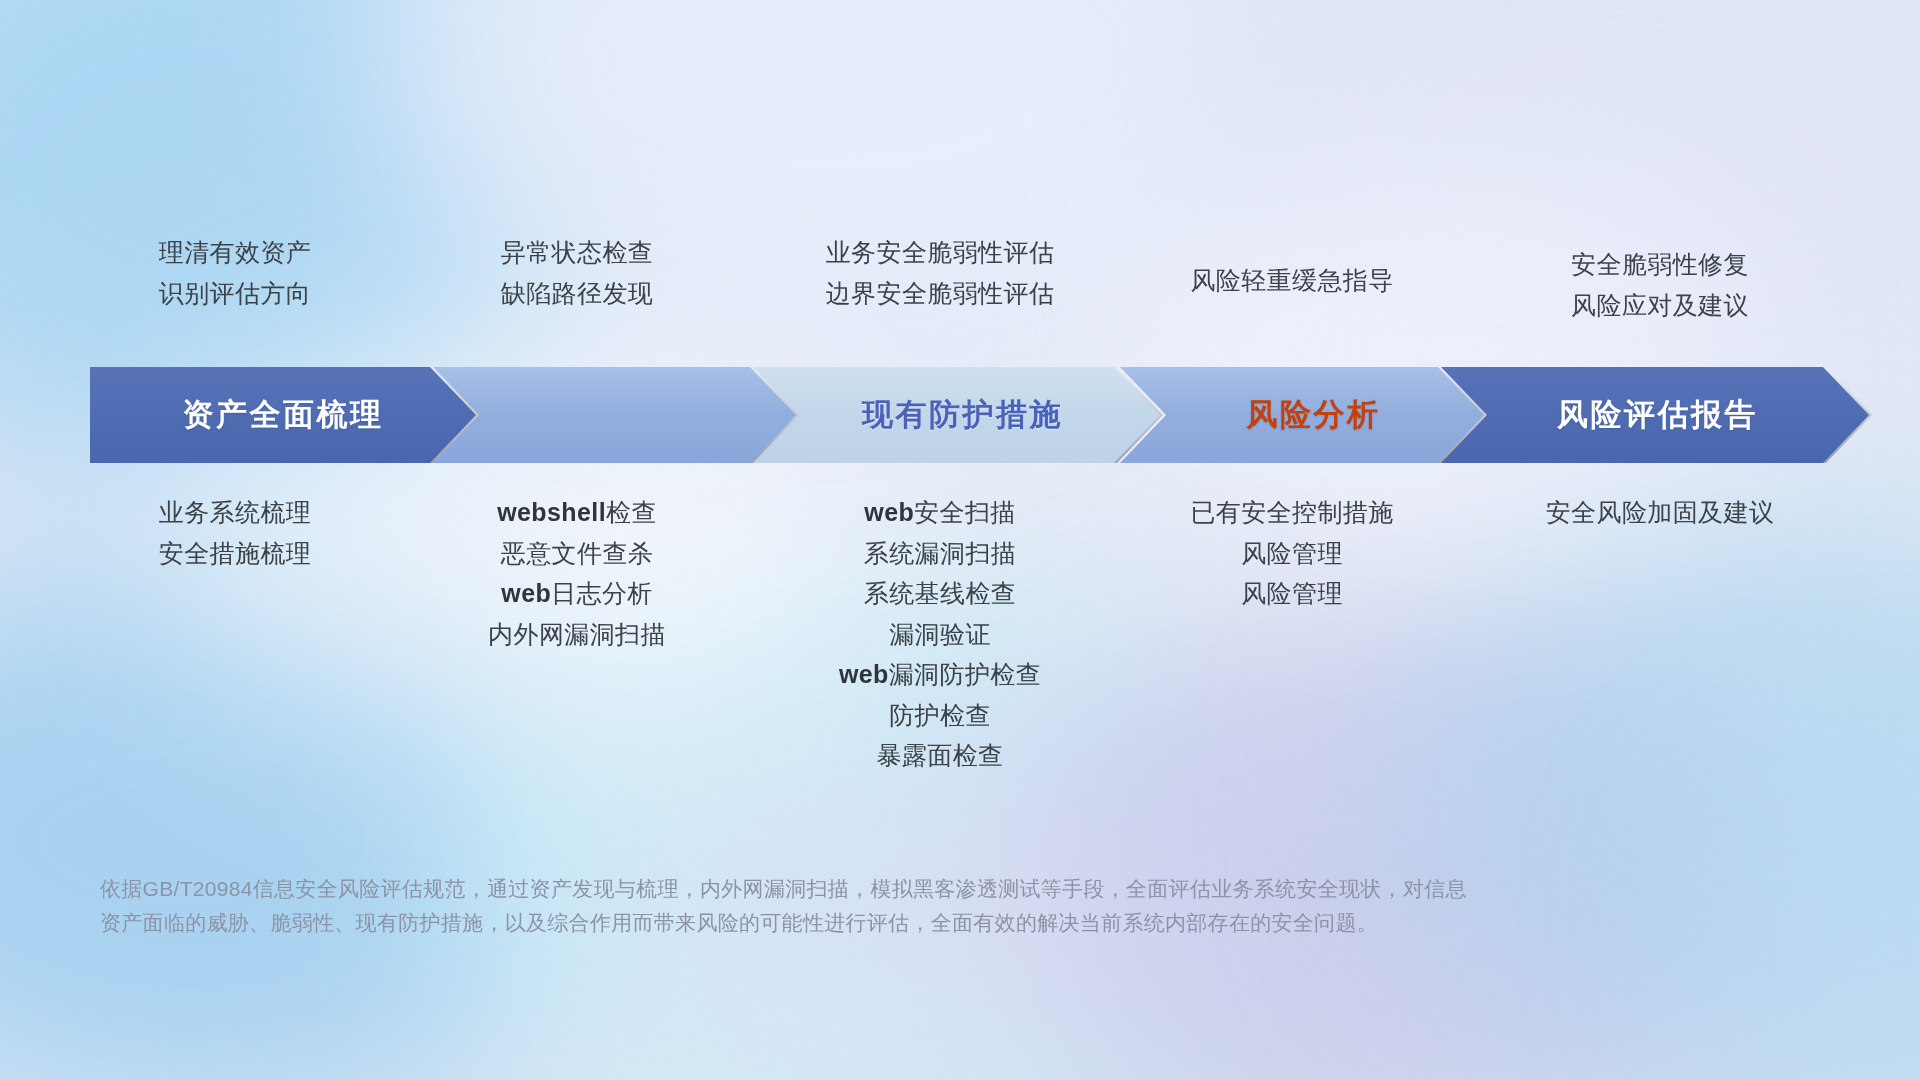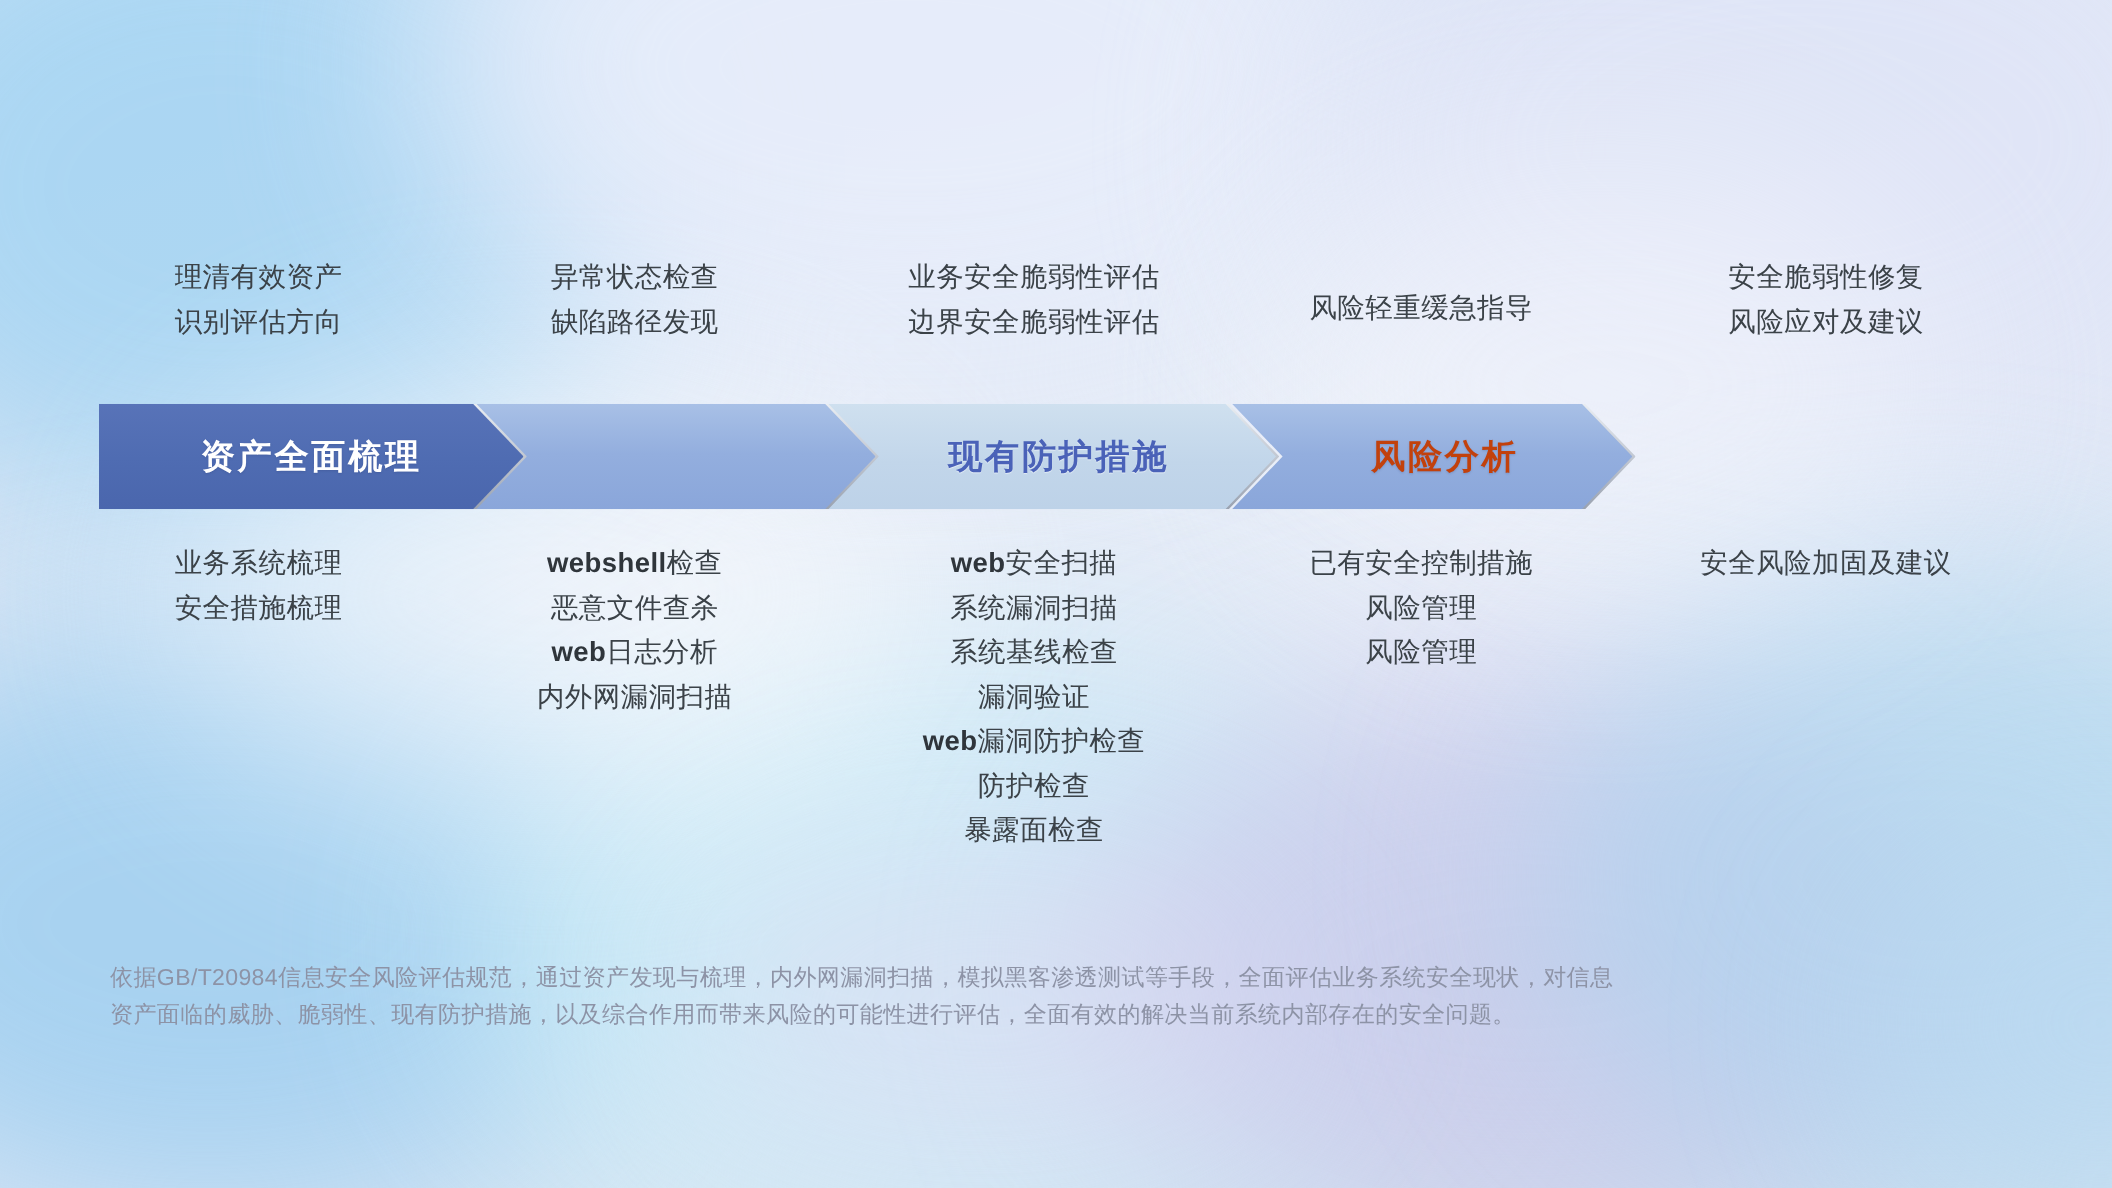--- a/index.html
+++ b/index.html
@@ -166,21 +166,21 @@
         <div class="item">异常状态检查</div>
         <div class="item">缺陷路径发现</div>
       </div>
       <div class="top-col" style="position: absolute; left: 690px; width: 500px; top: 0px;">
         <div class="item">业务安全脆弱性评估</div>
         <div class="item">边界安全脆弱性评估</div>
       </div>
       <div class="top-col" style="position: absolute; left: 1042px; width: 500px; top: 28px;">
         <div class="item">风险轻重缓急指导</div>
       </div>
-      <div class="top-col" style="position: absolute; left: 1410px; width: 500px; top: 0px;">
+      <div class="top-col" style="position: absolute; left: 1410px; width: 500px; top: 12px;">
         <div class="item">安全脆弱性修复</div>
         <div class="item">风险应对及建议</div>
       </div>
     </div>
   <div class="banner" id="banner">
       <div class="chev" style="left: 0px; width: 386px; z-index: 10;">
         <div class="plate" style="clip-path: polygon(0px 0px, 340px 0px, 386px 50%, 340px 100%, 0px 100%); background: linear-gradient(rgb(233, 237, 242) 0%, rgb(194, 200, 210) 50%, rgb(154, 162, 176) 100%); transform: translate(3px, 0px);"></div>
         <div class="face" style="clip-path: polygon(0px 0px, 340px 0px, 386px 50%, 340px 100%, 0px 100%); background: linear-gradient(rgb(88, 115, 184) 0%, rgb(79, 108, 178) 52%, rgb(74, 102, 173) 100%);"></div>
         <div class="cap" style="color: rgb(255, 255, 255); margin-left: 0px;">资产全面梳理</div>
       </div>
@@ -190,20 +190,25 @@
       </div>
       <div class="chev" style="left: 652px; width: 418px; z-index: 8;">
         <div class="plate" style="clip-path: polygon(0px 0px, 372px 0px, 418px 50%, 372px 100%, 0px 100%, 46px 50%); background: linear-gradient(rgb(233, 237, 242) 0%, rgb(194, 200, 210) 50%, rgb(154, 162, 176) 100%); transform: translate(3px, 0px);"></div>
         <div class="face" style="clip-path: polygon(0px 0px, 372px 0px, 418px 50%, 372px 100%, 0px 100%, 46px 50%); background: linear-gradient(rgb(207, 224, 239) 0%, rgb(194, 214, 234) 55%, rgb(189, 210, 232) 100%);"></div>
         <div class="cap" style="color: rgb(74, 98, 184); text-shadow: rgba(255, 255, 255, 0.55) 0px 1px 1px; margin-left: 23px;">现有防护措施</div>
       </div>
       <div class="chev" style="left: 1030px; width: 364px; z-index: 7;">
         <div class="plate" style="clip-path: polygon(0px 0px, 318px 0px, 364px 50%, 318px 100%, 0px 100%, 46px 50%); background: linear-gradient(rgb(233, 237, 242) 0%, rgb(194, 200, 210) 50%, rgb(154, 162, 176) 100%); transform: translate(3px, 0px);"></div>
         <div class="face" style="clip-path: polygon(0px 0px, 318px 0px, 364px 50%, 318px 100%, 0px 100%, 46px 50%); background: linear-gradient(rgb(168, 192, 230) 0%, rgb(147, 174, 222) 48%, rgb(138, 166, 218) 100%);"></div>
         <div class="cap" style="color: #c2410c; margin-left: 23px;">风险分析</div>
+      </div>
+      <div class="chev" style="left: 1333px; width: 446px; z-index: 6;">
+        <div class="plate" style="clip-path: polygon(0px 0px, 400px 0px, 446px 50%, 400px 100%, 0px 100%, 46px 50%); background: linear-gradient(rgb(233, 237, 242) 0%, rgb(194, 200, 210) 50%, rgb(154, 162, 176) 100%); transform: translate(3px, 0px);"></div>
+        <div class="face" style="clip-path: polygon(0px 0px, 400px 0px, 446px 50%, 400px 100%, 0px 100%, 46px 50%); background: linear-gradient(rgb(88, 115, 184) 0%, rgb(79, 108, 178) 52%, rgb(74, 102, 173) 100%);"></div>
+        <div class="cap" style="color: rgb(255, 255, 255); margin-left: 23px;">风险评估报告</div>
       </div>
     </div>
   <div class="bottom-row" id="bottom-row">
       <div class="bot-col" style="position: absolute; left: -15px; width: 500px;">
         <div class="item">业务系统梳理</div>
         <div class="item">安全措施梳理</div>
       </div>
       <div class="bot-col" style="position: absolute; left: 327px; width: 500px;">
         <div class="item"><b>webshell</b>检查</div>
         <div class="item">恶意文件查杀</div>

